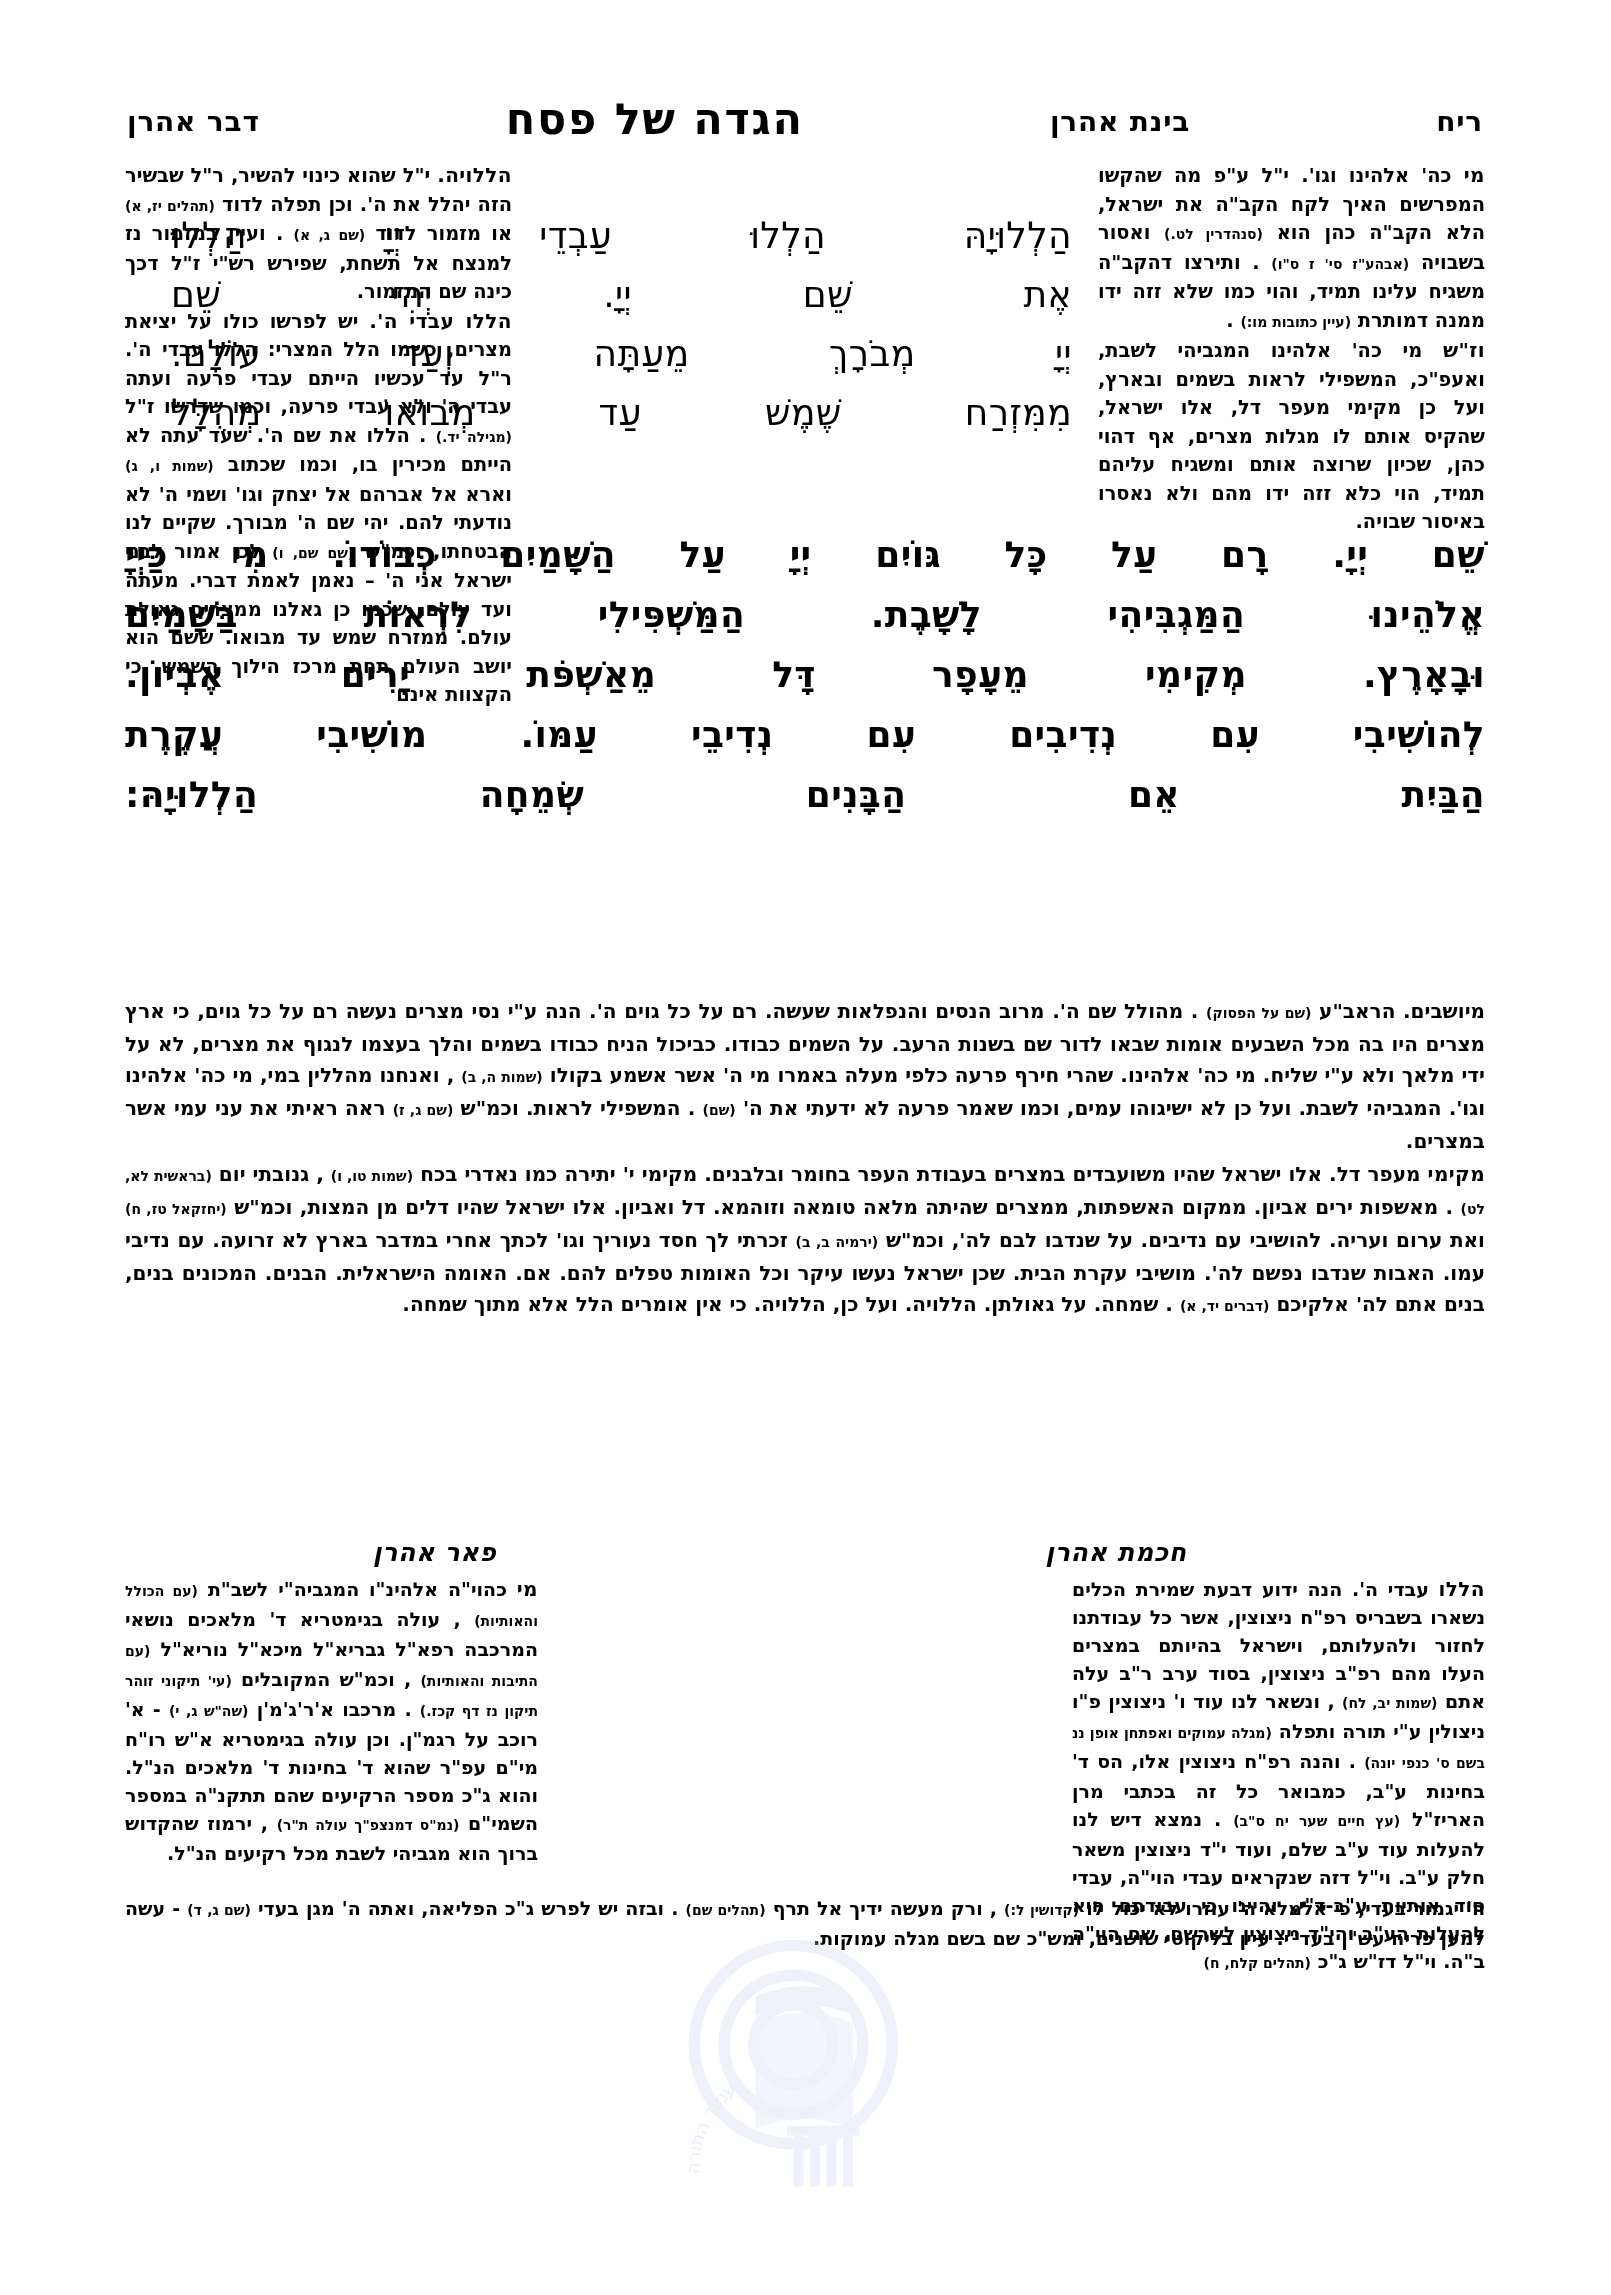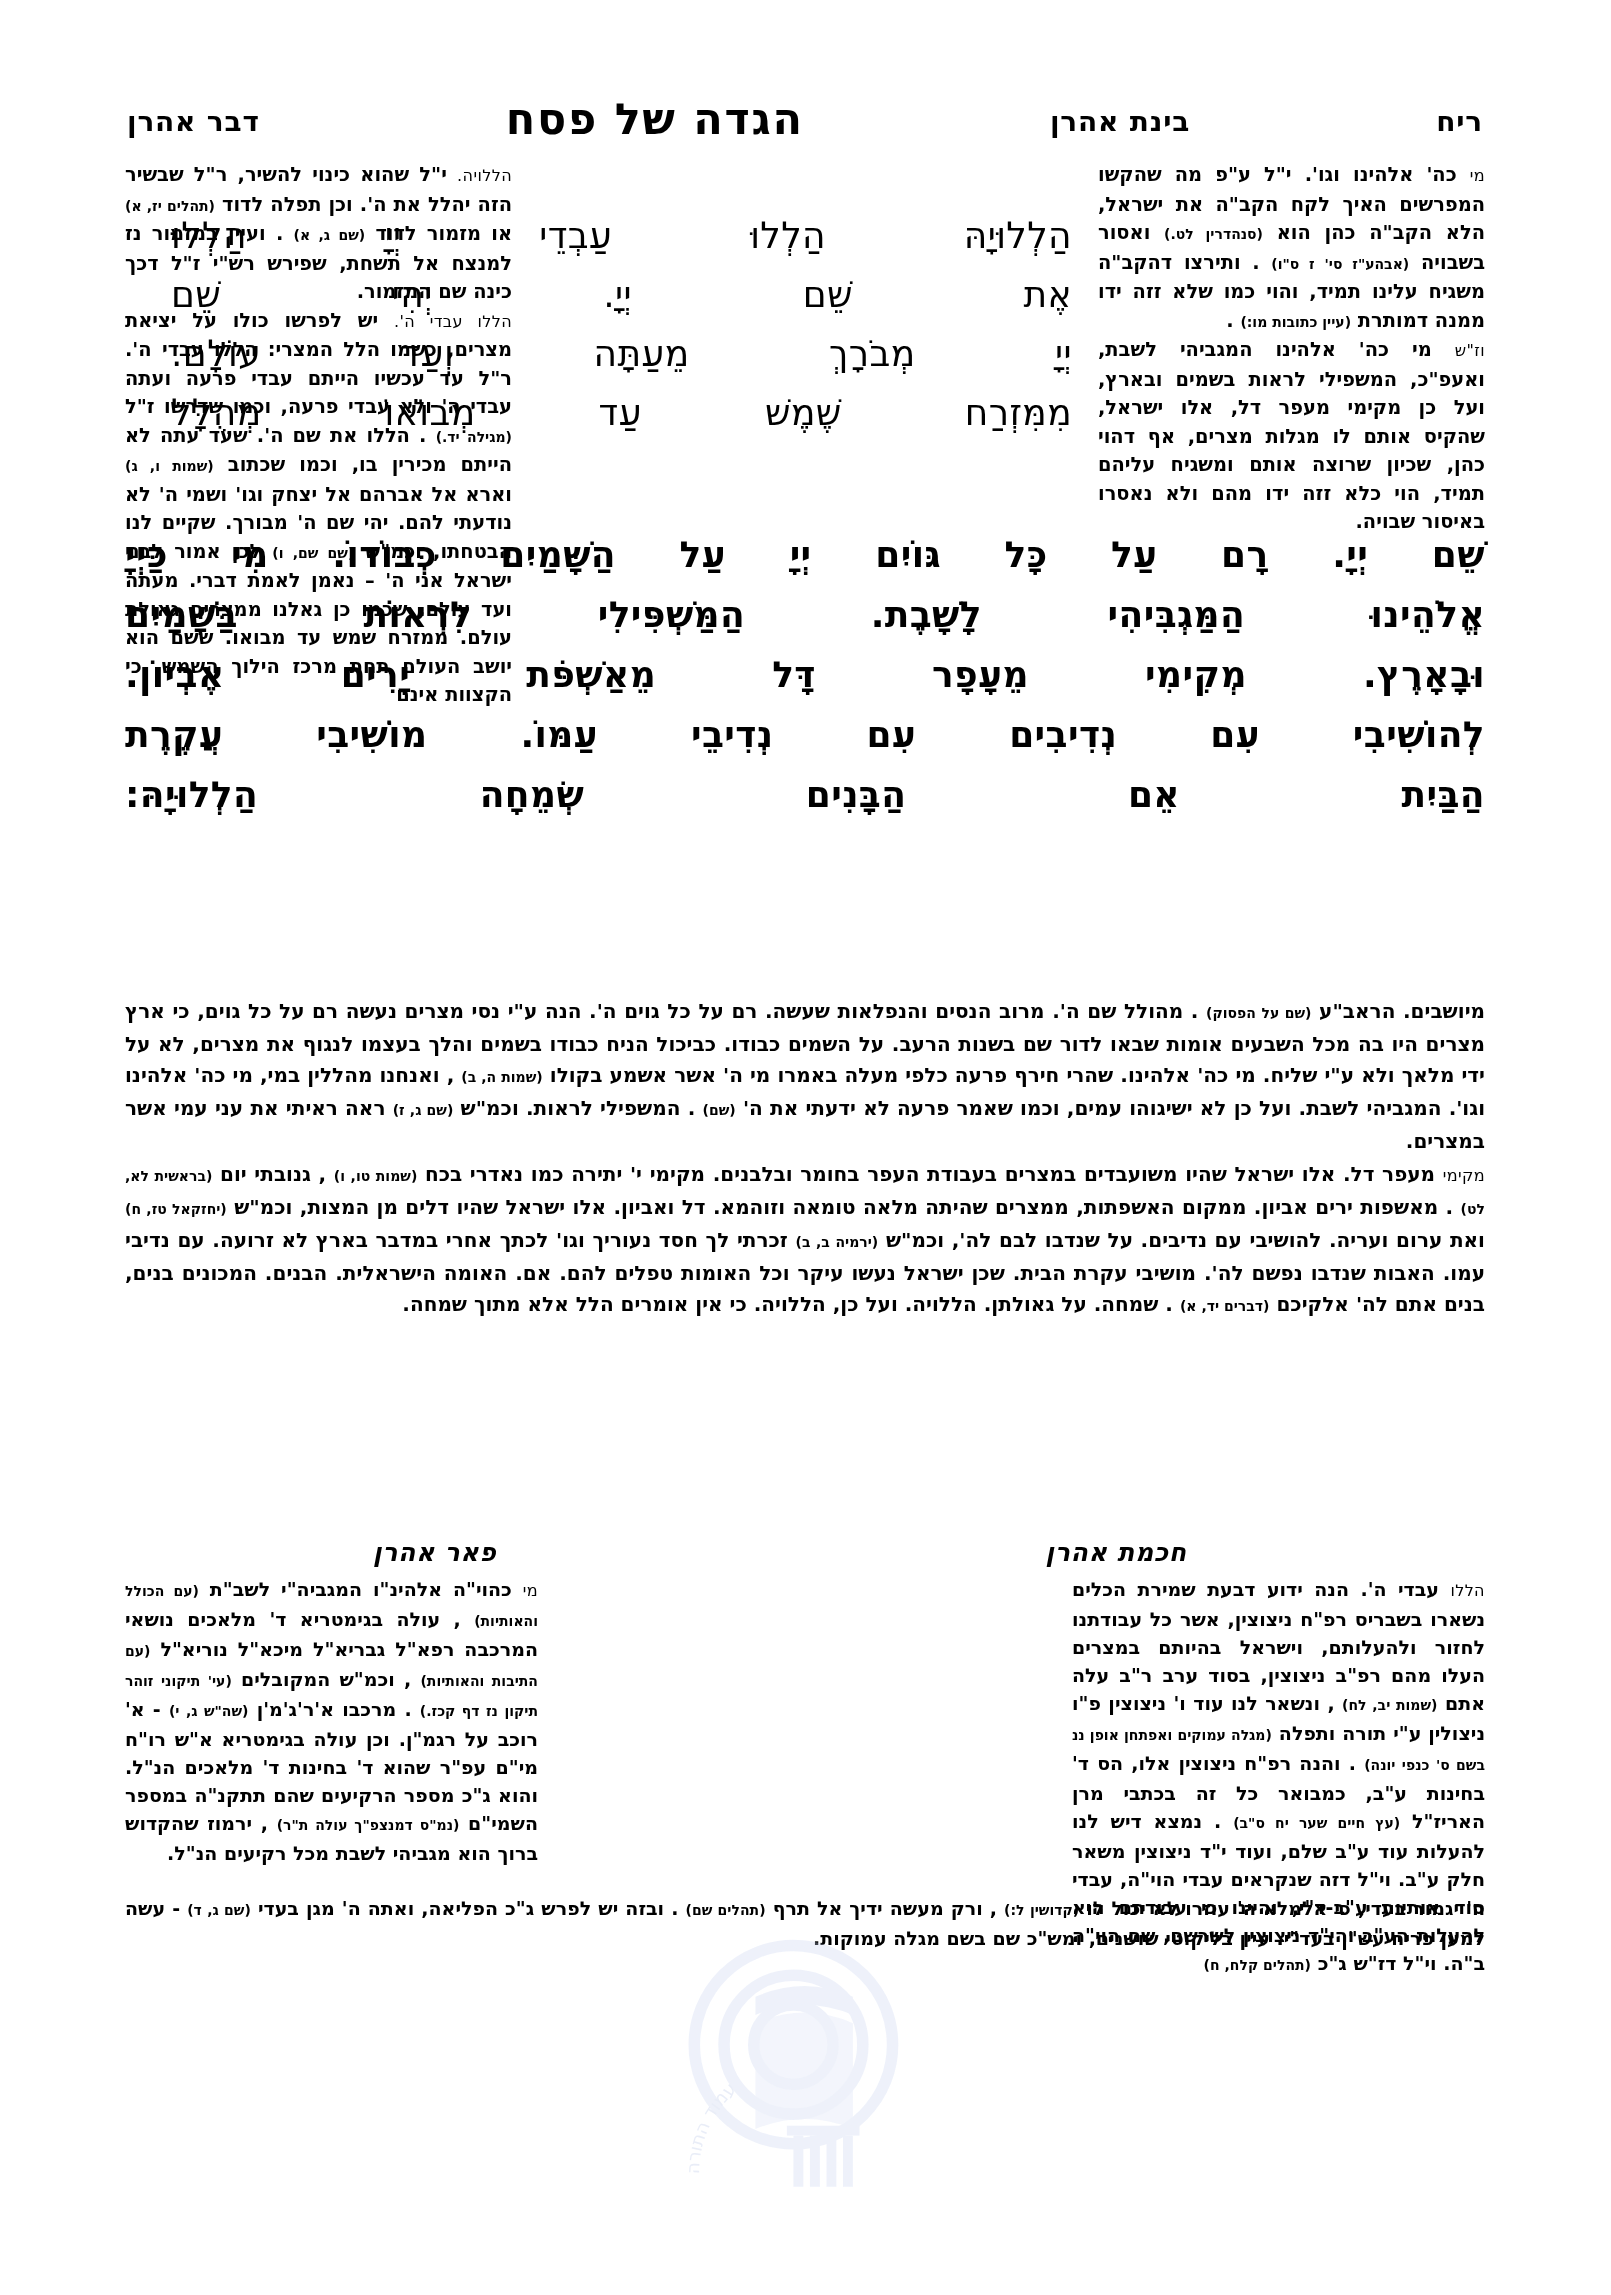--- a/index.html
+++ b/index.html
@@ -80,22 +80,22 @@
     left: 0;
     width: 387px;
     text-align: justify;
     direction: rtl;
     font-size: 19.4px;
     line-height: 28.5px;
     font-weight: 700;
   }
 
   .lead-word {
-    font-size: 16px;
-    font-weight: 400;
+    font-size: 20px;
+    font-weight: 700;
     letter-spacing: 0.4px;
   }
   .src {
     font-size: 14px;
     font-weight: 700;
     margin-top: 24px;
   }
 
   
   .verse-block {

